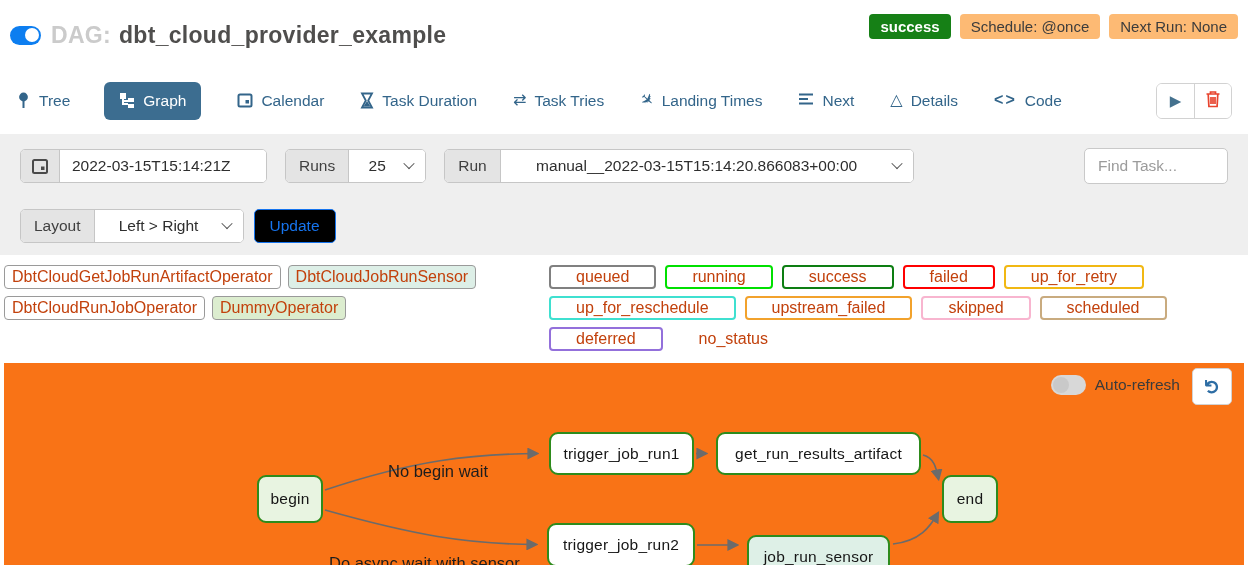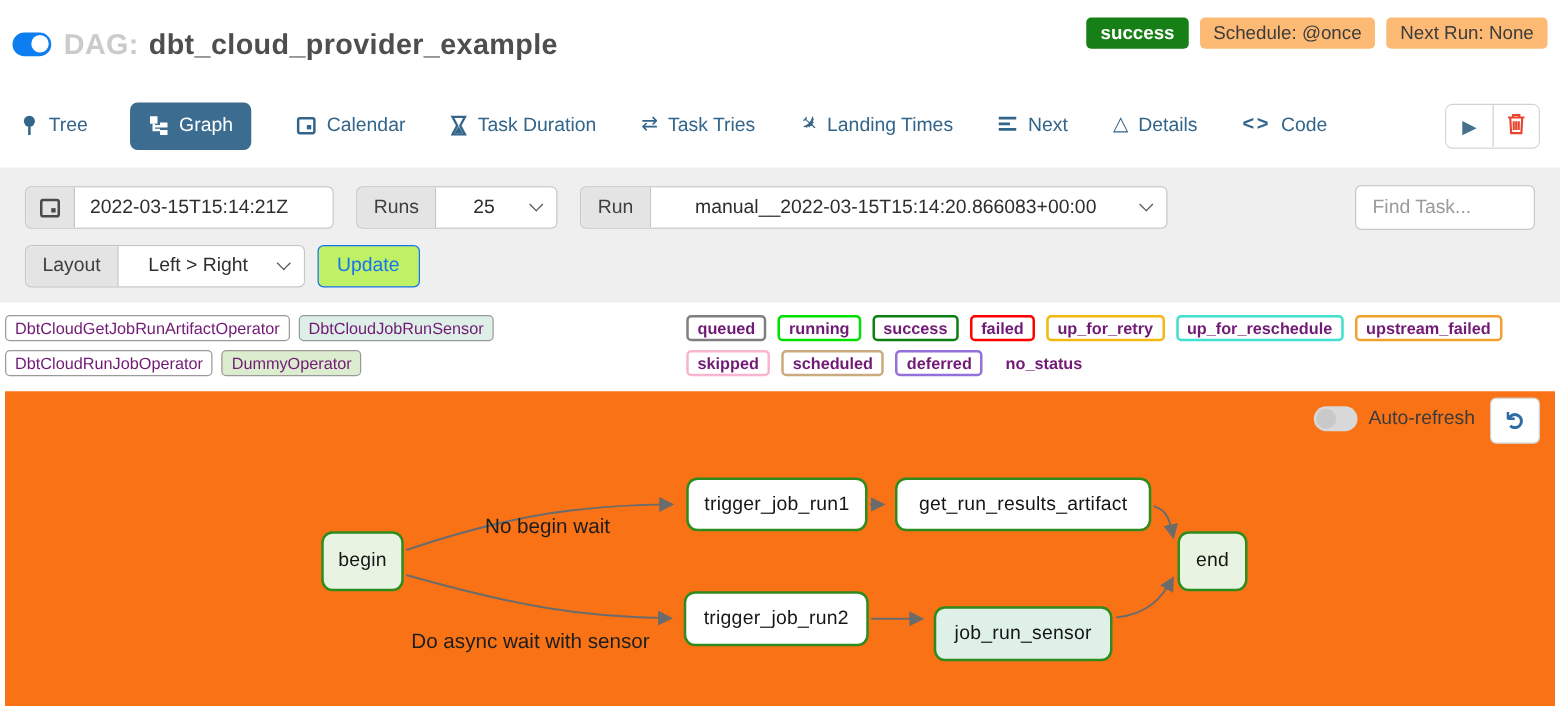--- a/index.html
+++ b/index.html
@@ -26,37 +26,37 @@
   .plane { display:inline-block; transform:rotate(42deg); font-size:17px; }
   .code-glyph { font-weight:bold; letter-spacing:2px; }
   .btn-group { margin-left:auto; display:flex; border:1px solid #d2d2d2; border-radius:6px; overflow:hidden; background:#fff; }
   .btn-group .gbtn { width:37px; height:34px; display:flex; align-items:center; justify-content:center; background:#fff; cursor:pointer; }
   .btn-group .gbtn + .gbtn { border-left:1px solid #d2d2d2; }
   .play-glyph { color:#44718e; font-size:15px; }
 
   
   .filter-panel { background:#efefef; margin-top:12px; padding:14px 20px 12px 20px; }
   .frow { display:flex; align-items:center; }
-  .frow + .frow { margin-top:12px; }
+  .frow + .frow { margin-top:25px; }
   .igroup { display:flex; align-items:stretch; border:1px solid #c6c6c6; border-radius:5px; background:#fff; overflow:hidden; margin-right:18px; }
   .addon { background:#e4e4e4; color:#3f3f3f; font-size:15.5px; padding:7px 13px; display:flex; align-items:center; border-right:1px solid #c6c6c6; }
   .addon.cal { padding:7px 10px; }
   .ftext { border:none; outline:none; font-size:15.5px; color:#2e2e2e; padding:7px 12px; font-family:inherit; background:#fff; }
   .fake-select { display:flex; align-items:center; gap:12px; padding:7px 12px; font-size:15.5px; color:#2e2e2e; cursor:pointer; background:#fff; }
   .chev { width:8px; height:8px; border-right:1.8px solid #555; border-bottom:1.8px solid #555; transform:rotate(45deg) translate(-1px,-1px); margin-bottom:3px; }
   .find-task { margin-left:auto; border:1px solid #c9c9c9; border-radius:5px; padding:8px 13px; font-size:15.5px; width:144px; outline:none; font-family:inherit; color:#2e2e2e; }
   .find-task::placeholder { color:#9b9b9b; }
-  .update-btn { background:#bef264; border:1.5px solid #1674ee; color:#1674ee; font-size:15.5px; border-radius:5px; padding:7px 15px; cursor:pointer; font-family:inherit; }
+  .update-btn { background:#000000; border:1.5px solid #1674ee; color:#1674ee; font-size:15.5px; border-radius:5px; padding:7px 15px; cursor:pointer; font-family:inherit; }
 
   
   .legend { display:flex; padding:10px 4px 6px 4px; }
   .op-col { width:545px; display:flex; flex-wrap:wrap; gap:7px 7px; align-content:flex-start; }
   .status-col { flex:1; display:flex; flex-wrap:wrap; gap:7px 9px; align-content:flex-start; }
-  .badge { border:1px solid #9a9a9a; border-radius:4px; padding:2px 7px; font-size:13px; color:#701a75; background:#fff; white-space:nowrap; }
-  .sbadge { border-width:2px; padding:1px 7px;font-weight:bold; }
+  .badge { border:1px solid #9a9a9a; border-radius:4px; padding:2px 7px; font-size:16px; color:#c2410c; background:#fff; white-space:nowrap; }
+  .sbadge { border-width:2px; padding:1px 25px; }
   .sbadge.noborder { border-color:transparent; background:transparent; }
 
   
   .graph-panel { position:relative; margin:6px 4px 0 4px; height:264px; background:#f97316; }
   .autorefresh { position:absolute; top:12px; right:64px; display:flex; align-items:center; gap:9px; font-size:15.5px; color:#3b3b3b; }
   .toggle-off { position:relative; width:35px; height:20px; background:#d8d8d8; border-radius:10px; cursor:pointer; }
   .toggle-off .knob { position:absolute; top:2px; left:2px; width:16px; height:16px; background:#c9c9c9; border-radius:50%; }
   .refresh-btn { position:absolute; top:5px; right:12px; width:40px; height:37px; background:#fff; border:1px solid #d2d2d2; border-radius:5px; display:flex; align-items:center; justify-content:center; cursor:pointer; }
   .refresh-glyph { color:#2d6da4; font-size:20px; font-weight:bold; transform:scaleX(-1) rotate(90deg); display:inline-block; }
   .edges { position:absolute; inset:0; }
@@ -162,21 +162,21 @@
         <span class="addon cal">
             <svg width="18" height="18" viewBox="0 0 18 18">
               <rect x="2" y="3" width="14" height="13" rx="1.5" fill="none" stroke="#4a4a4a" stroke-width="2"></rect>
               <rect x="10" y="9.5" width="3.5" height="3.5" fill="#4a4a4a"></rect>
             </svg>
           </span>
         <input class="ftext" style="width: 206px;" value="2022-03-15T15:14:21Z">
       </div>
       <div class="igroup">
         <span class="addon">Runs</span>
-        <div class="fake-select" style="width:96px">
+        <div class="fake-select" style="width:76px">
           <span style="margin:0 auto">25</span>
           <span class="chev"></span>
         </div>
       </div>
       <div class="igroup">
         <span class="addon">Run</span>
         <div class="fake-select" style="width:412px">
           <span style="margin:0 auto">manual__2022-03-15T15:14:20.866083+00:00</span>
           <span class="chev"></span>
         </div>

